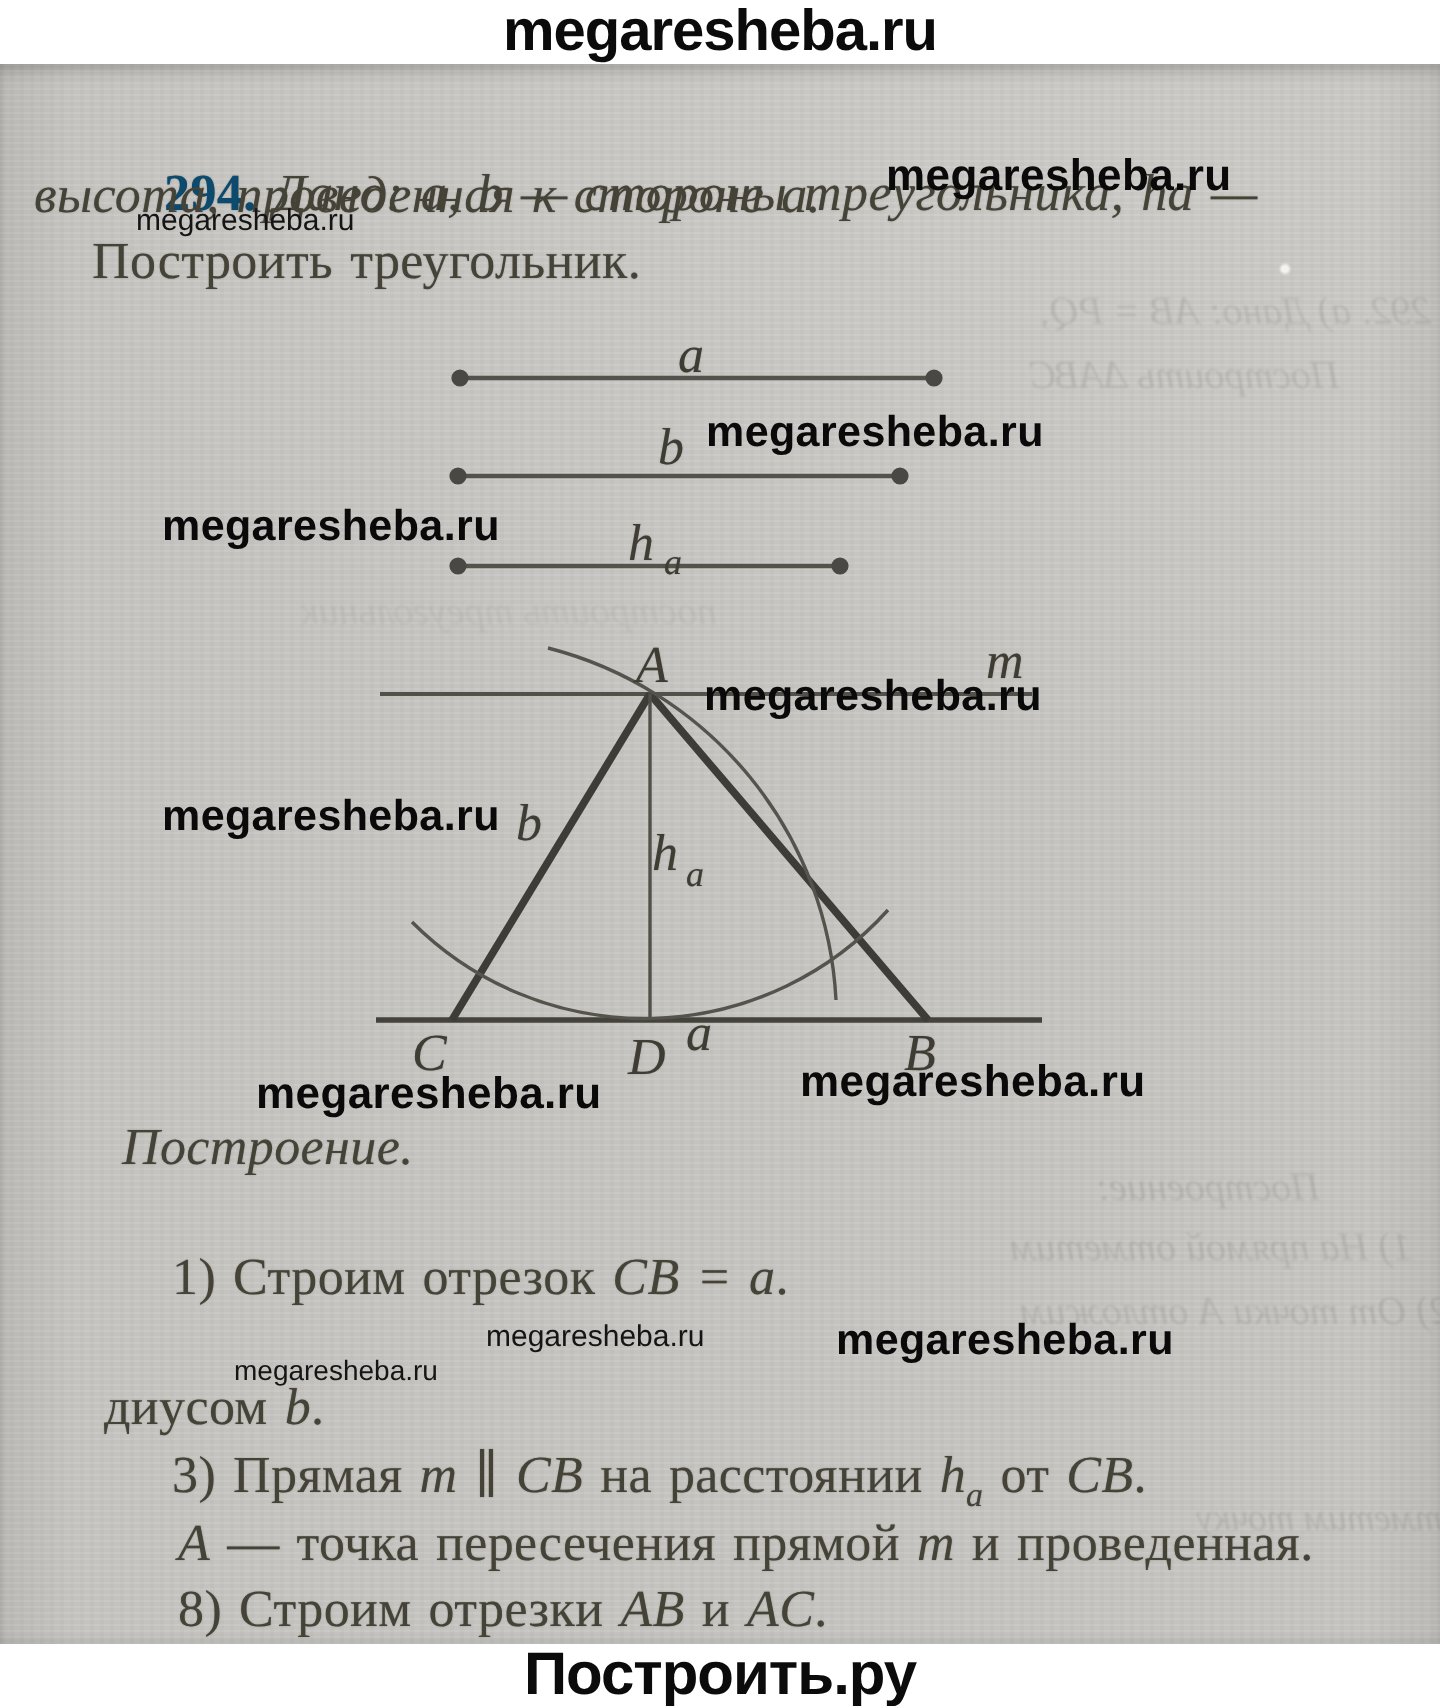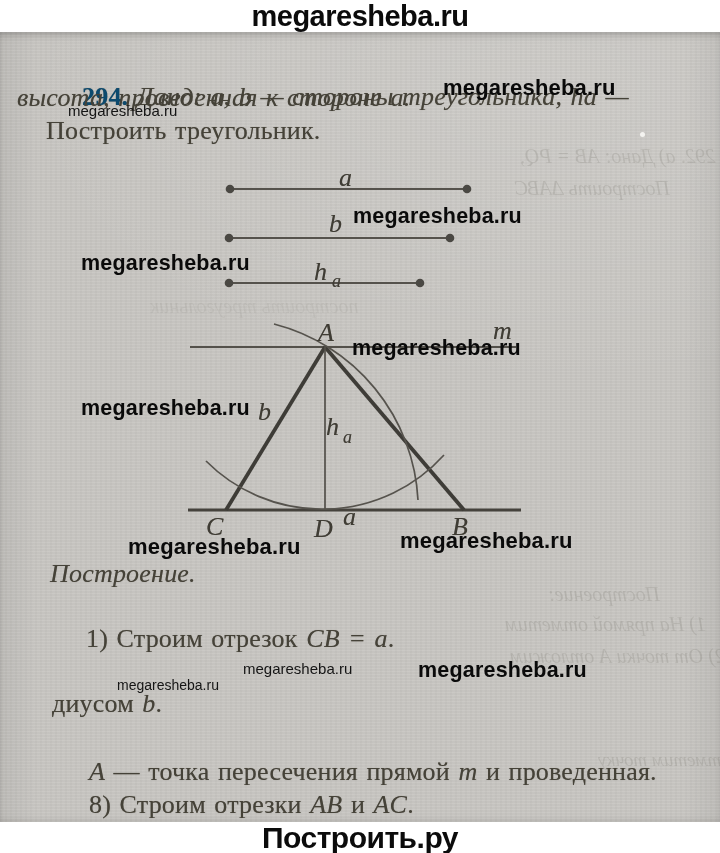--- a/index.html
+++ b/index.html
@@ -121,35 +121,38 @@
   <span class="dlab" style="left:206px;top:514px;">C</span>
   <span class="dlab" style="left:314px;top:516px;">D</span>
   <span class="dlab" style="left:343px;top:504px;">a</span>
   <span class="dlab" style="left:452px;top:514px;">B</span>
 
   <div class="wmb" style="left:352px;top:338px;">megaresheba.ru</div>
   <div class="wmb" style="left:81px;top:398px;">megaresheba.ru</div>
   <div class="wmb" style="left:128px;top:536px;font-size:22px;">megaresheba.ru</div>
   <div class="wmb" style="left:400px;top:530px;font-size:22px;">megaresheba.ru</div>
 
-  <div class="bl it" style="left:50px;top:558px;text-align:center;">Построение.</div>
+  <div class="bl it" style="left:61px;top:558px;text-align:center;">Построение.</div>
 
   <div class="bl" style="left:52px;top:590px;">
     <span>1) Строим отрезок </span><span class="mi">CB = a</span><span>.</span>
   </div>
 
 
   <div class="bl" style="left:18px;top:655px;">
     <span>диусом </span><span class="mi">b</span><span>.</span>
   </div>
 
   <div class="wms" style="left:243px;top:661px;">megaresheba.ru</div>
   <div class="wmb" style="left:418px;top:660px;">megaresheba.ru</div>
   <div class="wms" style="left:117px;top:678px;font-size:14px;">megaresheba.ru</div>
 
+  <div class="bl" style="left:52px;top:689px;">
+    <span>3) Прямая </span><span class="mi">m</span><span> ∥ </span><span class="mi">CB</span><span> на расстоянии </span><span class="mi">h</span><span class="sub">a</span><span> от </span><span class="mi">CB</span><span>.</span>
+  </div>
 
   <div class="bl" style="left:55px;top:723px;">
     <span class="mi">A</span><span> — точка пересечения прямой </span><span class="mi">m</span><span> и проведенная.</span>
   </div>
 
   <div class="bl" style="left:55px;top:756px;">
     <span>8) Строим отрезки </span><span class="mi">AB</span><span> и </span><span class="mi">AC</span><span>.</span>
   </div>
 
   <div class="bl" style="left:55px;top:788px;">

